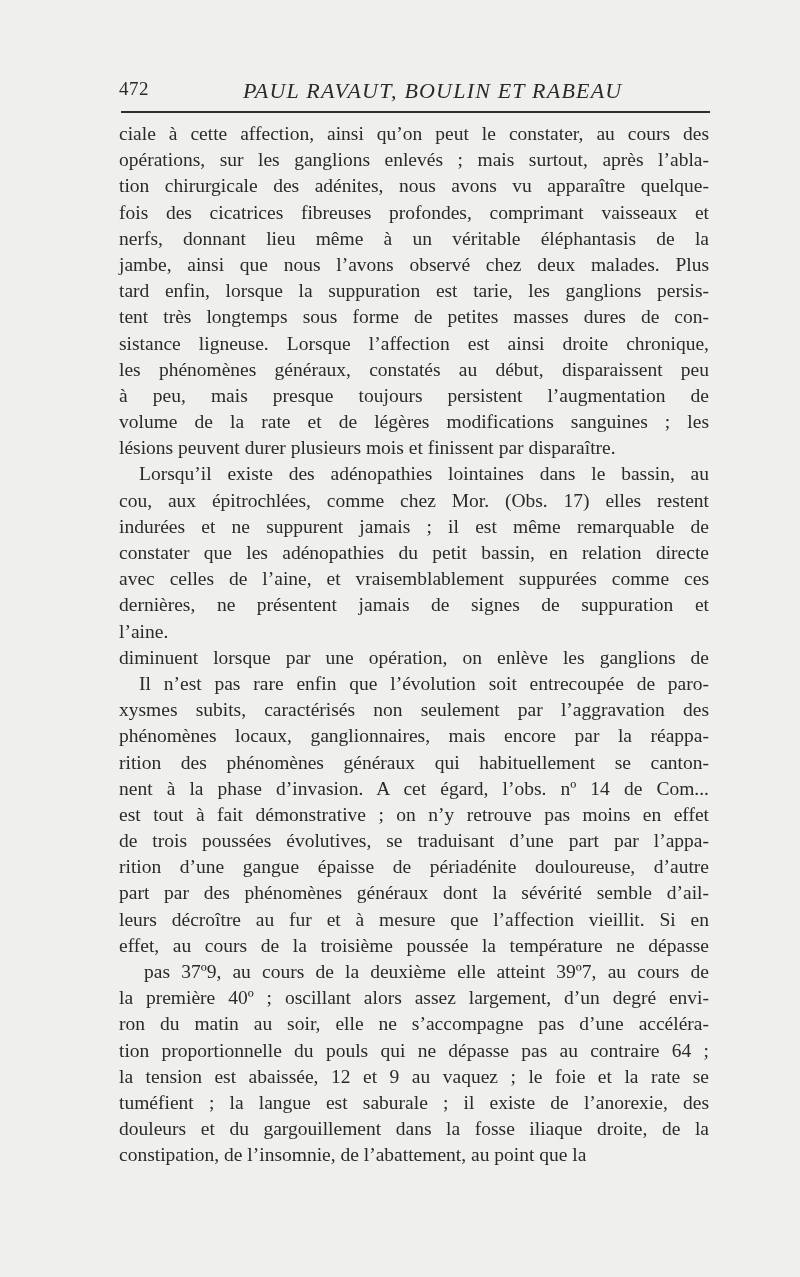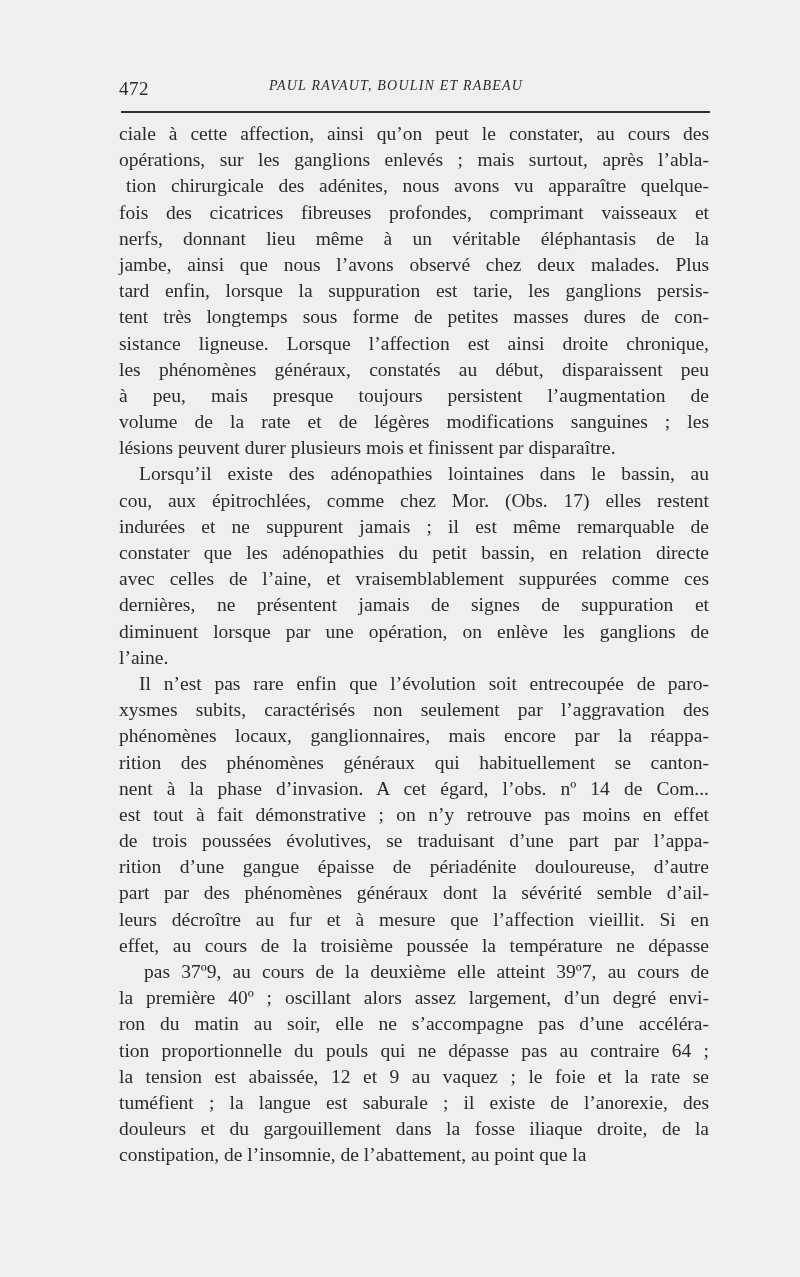--- a/index.html
+++ b/index.html
@@ -31,23 +31,23 @@
     }
     .page-number {
       position: absolute;
       left: 0;
       top: 0;
       font-size: 19px;
       letter-spacing: 0.5px;
     }
     .running-title {
       position: absolute;
-      left: 150px;
+      left: 124px;
       top: 0;
-      font-size: 14px;
+      font-size: 22px;
       font-style: italic;
       letter-spacing: 1.2px;
     }
     .head-rule {
       position: absolute;
       left: 121px;
       top: 111px;
       width: 589px;
       height: 0;
       border-top: 2px solid #2e2e2e;
@@ -82,41 +82,41 @@
   <div class="running-head">
     <span class="page-number">472</span>
     <span class="running-title">PAUL RAVAUT, BOULIN ET RABEAU</span>
   </div>
   <div class="head-rule"></div>
 
   <div class="body-text" id="body-text">
       <div>
         <span class="line"><span style="white-space: nowrap; word-spacing: 0px;">ciale à cette affection, ainsi qu’on peut le constater, au cours des</span></span>
         <span class="line"><span style="white-space: nowrap; word-spacing: 0px;">opérations, sur les ganglions enlevés ; mais surtout, après l’abla-</span></span>
-        <span class="line"><span style="white-space: nowrap; word-spacing: 0px; margin-left: 7px;">tion chirurgicale des adénites, nous avons vu apparaître quelque-</span></span>
+        <span class="line"><span style="white-space: nowrap; word-spacing: 0px;">tion chirurgicale des adénites, nous avons vu apparaître quelque-</span></span>
         <span class="line"><span style="white-space: nowrap; word-spacing: 0px;">fois des cicatrices fibreuses profondes, comprimant vaisseaux et</span></span>
         <span class="line"><span style="white-space: nowrap; word-spacing: 0px;">nerfs, donnant lieu même à un véritable éléphantasis de la</span></span>
         <span class="line"><span style="white-space: nowrap; word-spacing: 0px;">jambe, ainsi que nous l’avons observé chez deux malades. Plus</span></span>
         <span class="line"><span style="white-space: nowrap; word-spacing: 0px;">tard enfin, lorsque la suppuration est tarie, les ganglions persis-</span></span>
         <span class="line"><span style="white-space: nowrap; word-spacing: 0px;">tent très longtemps sous forme de petites masses dures de con-</span></span>
         <span class="line"><span style="white-space: nowrap; word-spacing: 0px;">sistance ligneuse. Lorsque l’affection est ainsi droite chronique,</span></span>
         <span class="line"><span style="white-space: nowrap; word-spacing: 0px;">les phénomènes généraux, constatés au début, disparaissent peu</span></span>
         <span class="line"><span style="white-space: nowrap; word-spacing: 0px;">à peu, mais presque toujours persistent l’augmentation de</span></span>
         <span class="line"><span style="white-space: nowrap; word-spacing: 0px;">volume de la rate et de légères modifications sanguines ; les</span></span>
         <span class="line last"><span style="white-space: nowrap;">lésions peuvent durer plusieurs mois et finissent par disparaître.</span></span>
       </div>
       <div>
         <span class="line indent"><span style="white-space: nowrap; word-spacing: 0px;">Lorsqu’il existe des adénopathies lointaines dans le bassin, au</span></span>
         <span class="line"><span style="white-space: nowrap; word-spacing: 0px;">cou, aux épitrochlées, comme chez Mor. (Obs. 17) elles restent</span></span>
         <span class="line"><span style="white-space: nowrap; word-spacing: 0px;">indurées et ne suppurent jamais ; il est même remarquable de</span></span>
         <span class="line"><span style="white-space: nowrap; word-spacing: 0px;">constater que les adénopathies du petit bassin, en relation directe</span></span>
         <span class="line"><span style="white-space: nowrap; word-spacing: 0px;">avec celles de l’aine, et vraisemblablement suppurées comme ces</span></span>
         <span class="line"><span style="white-space: nowrap; word-spacing: 0px;">dernières, ne présentent jamais de signes de suppuration et</span></span>
+        <span class="line last"><span style="white-space: nowrap;">l’aine.</span></span>
         <span class="line"><span style="white-space: nowrap; word-spacing: 0px;">diminuent lorsque par une opération, on enlève les ganglions de</span></span>
-        <span class="line last"><span style="white-space: nowrap;">l’aine.</span></span>
       </div>
       <div>
         <span class="line indent"><span style="white-space: nowrap; word-spacing: 0px;">Il n’est pas rare enfin que l’évolution soit entrecoupée de paro-</span></span>
         <span class="line"><span style="white-space: nowrap; word-spacing: 0px;">xysmes subits, caractérisés non seulement par l’aggravation des</span></span>
         <span class="line"><span style="white-space: nowrap; word-spacing: 0px;">phénomènes locaux, ganglionnaires, mais encore par la réappa-</span></span>
         <span class="line"><span style="white-space: nowrap; word-spacing: 0px;">rition des phénomènes généraux qui habituellement se canton-</span></span>
         <span class="line"><span style="white-space: nowrap; word-spacing: 0px;">nent à la phase d’invasion. A cet égard, l’obs. nº 14 de Com...</span></span>
         <span class="line"><span style="white-space: nowrap; word-spacing: 0px;">est tout à fait démonstrative ; on n’y retrouve pas moins en effet</span></span>
         <span class="line"><span style="white-space: nowrap; word-spacing: 0px;">de trois poussées évolutives, se traduisant d’une part par l’appa-</span></span>
         <span class="line"><span style="white-space: nowrap; word-spacing: 0px;">rition d’une gangue épaisse de périadénite douloureuse, d’autre</span></span>

